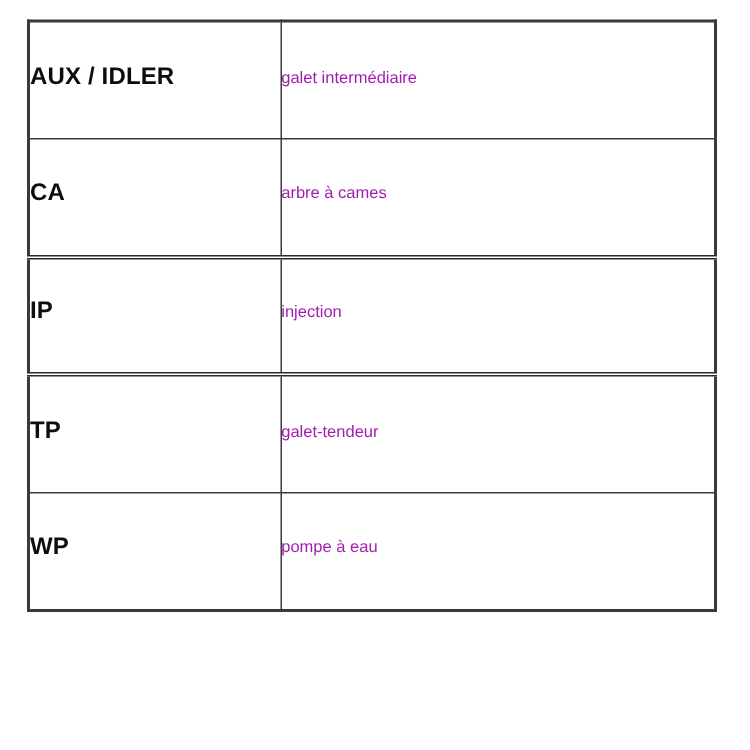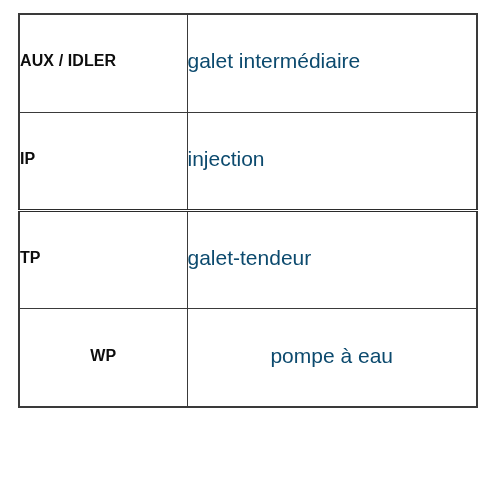--- a/index.html
+++ b/index.html
@@ -46,60 +46,63 @@
     border-bottom: 1px solid #3a3a3a;
     padding: 0 0 4px 0;
     vertical-align: middle;
     background: #ffffff;
   }
   table.glossary td:last-child {
     border-right: none;
   }
   table.glossary tr:last-child td {
     border-bottom: none;
-    text-align: center;
   }
 
   
   table.glossary tr.group-end td {
     border-bottom: 3px double #2b2b2b;
   }
 
   .cell-abbr {
     font-weight: bold;
     font-size: 16px;
     color: #0d0d0d;
     padding-left: 14px;
     letter-spacing: 0.1px;
     white-space: nowrap;
   }
 
   .cell-term {
     font-weight: normal;
-    font-size: 21px;
-    color: #0c4a6e;
+    font-size: 11px;
+    color: #a21caf;
     padding-left: 15px;
     white-space: nowrap;
   }
 </style>
 </head>
 <body>
 
 <div id="glossary-table-wrap">
   <table class="glossary">
     <colgroup>
       <col class="col-abbr">
       <col class="col-term">
     </colgroup>
     <tbody id="glossary-body">
         <tr>
           <td class="cell-abbr">AUX / IDLER</td>
           <td class="cell-term">galet intermédiaire</td>
         </tr>
         <tr class="group-end">
+          <td class="cell-abbr">CA</td>
+          <td class="cell-term">arbre à cames</td>
+        </tr>
+        <tr class="group-end">
           <td class="cell-abbr">IP</td>
           <td class="cell-term">injection</td>
         </tr>
         <tr>
           <td class="cell-abbr">TP</td>
           <td class="cell-term">galet-tendeur</td>
         </tr>
         <tr>
           <td class="cell-abbr">WP</td>
           <td class="cell-term">pompe à eau</td>

